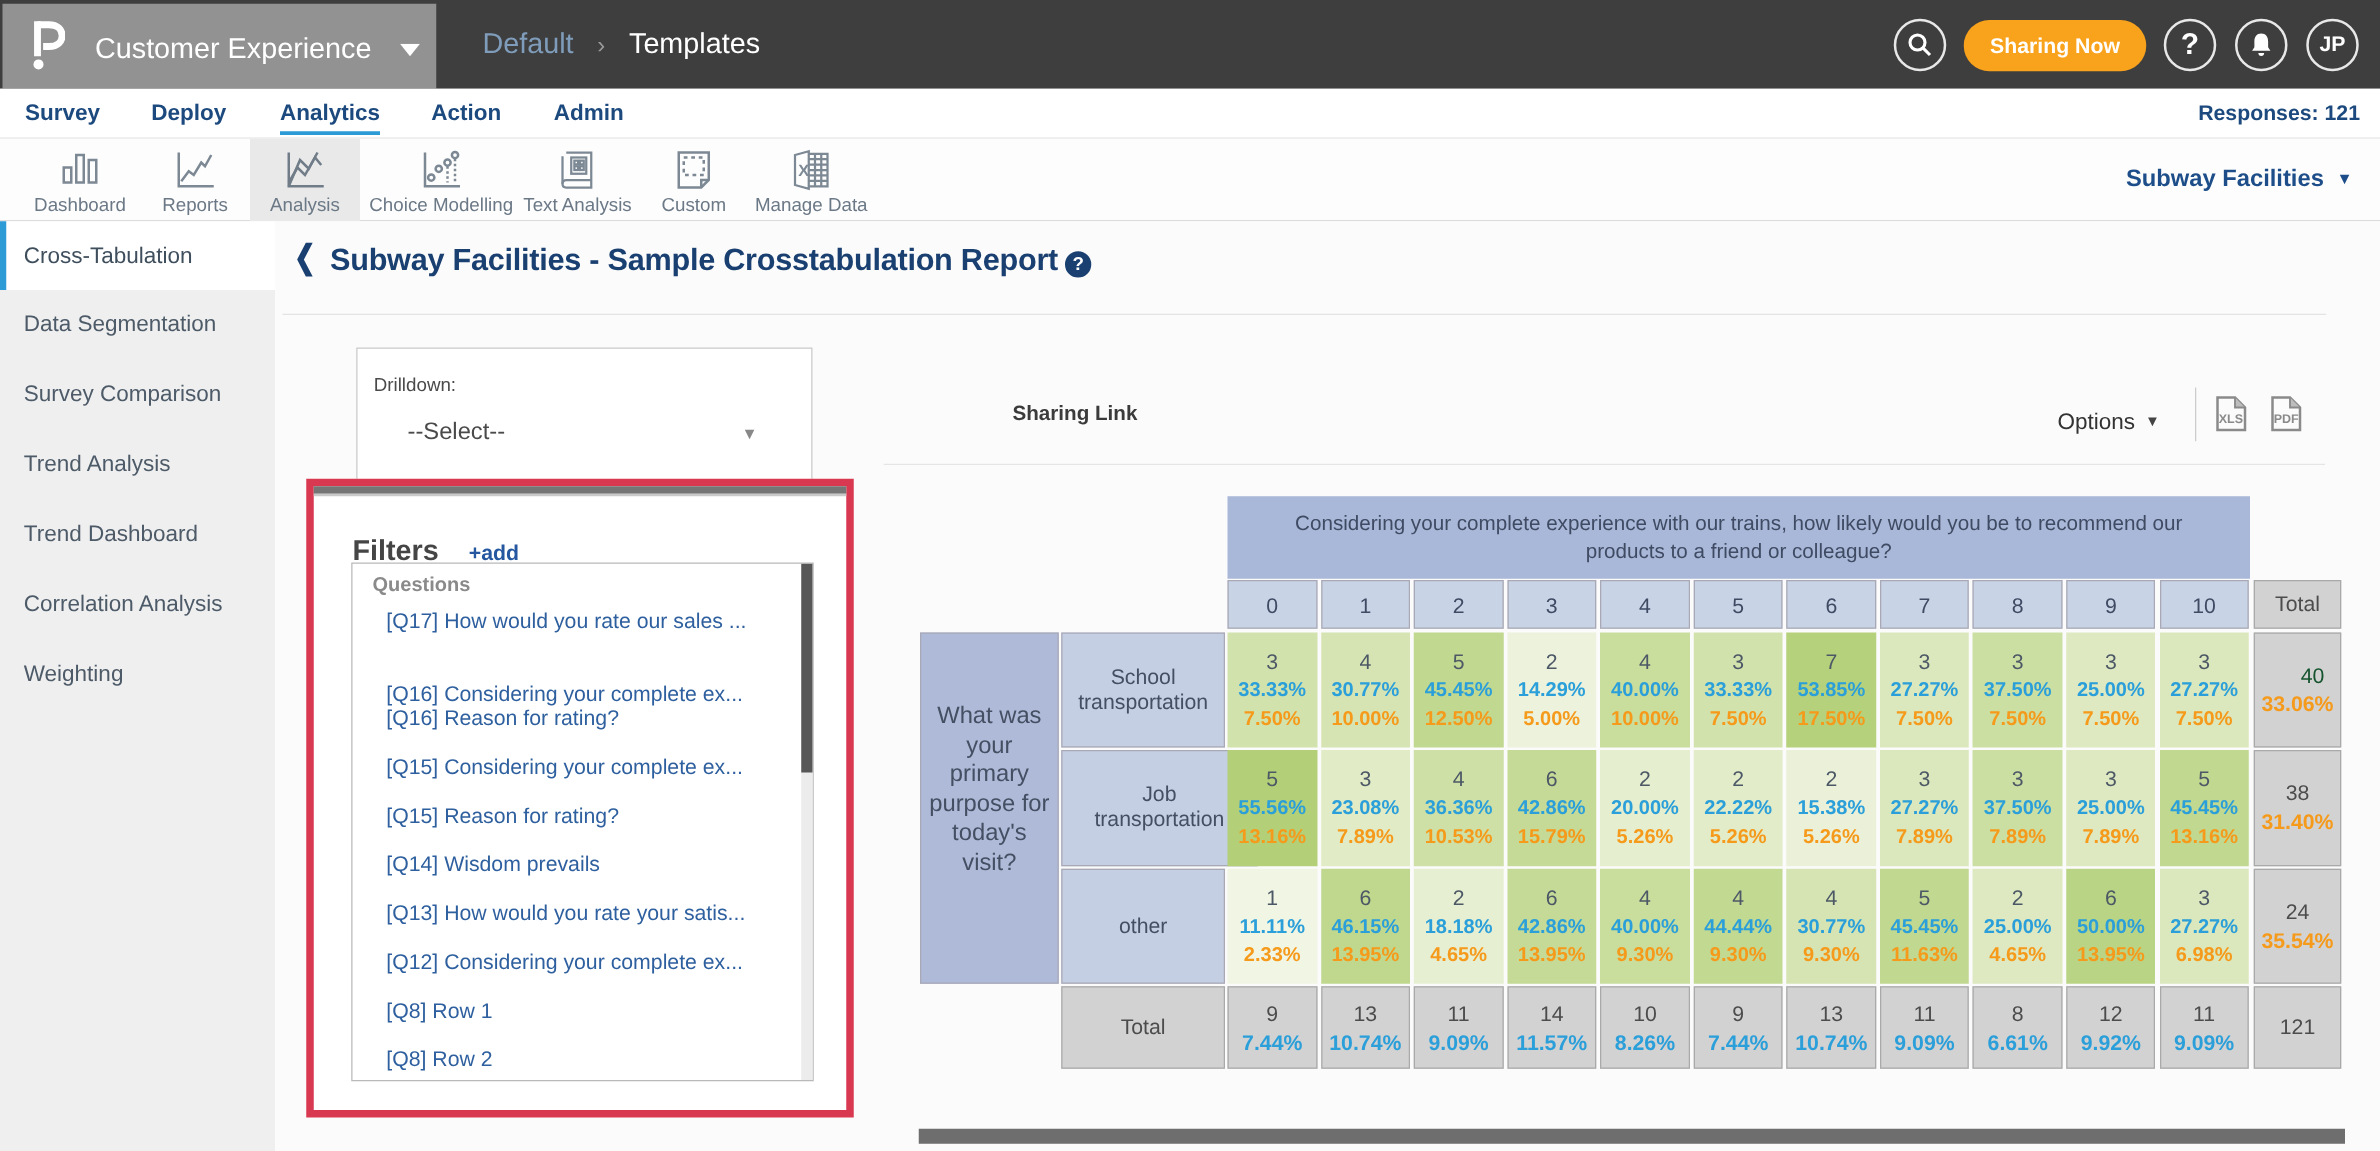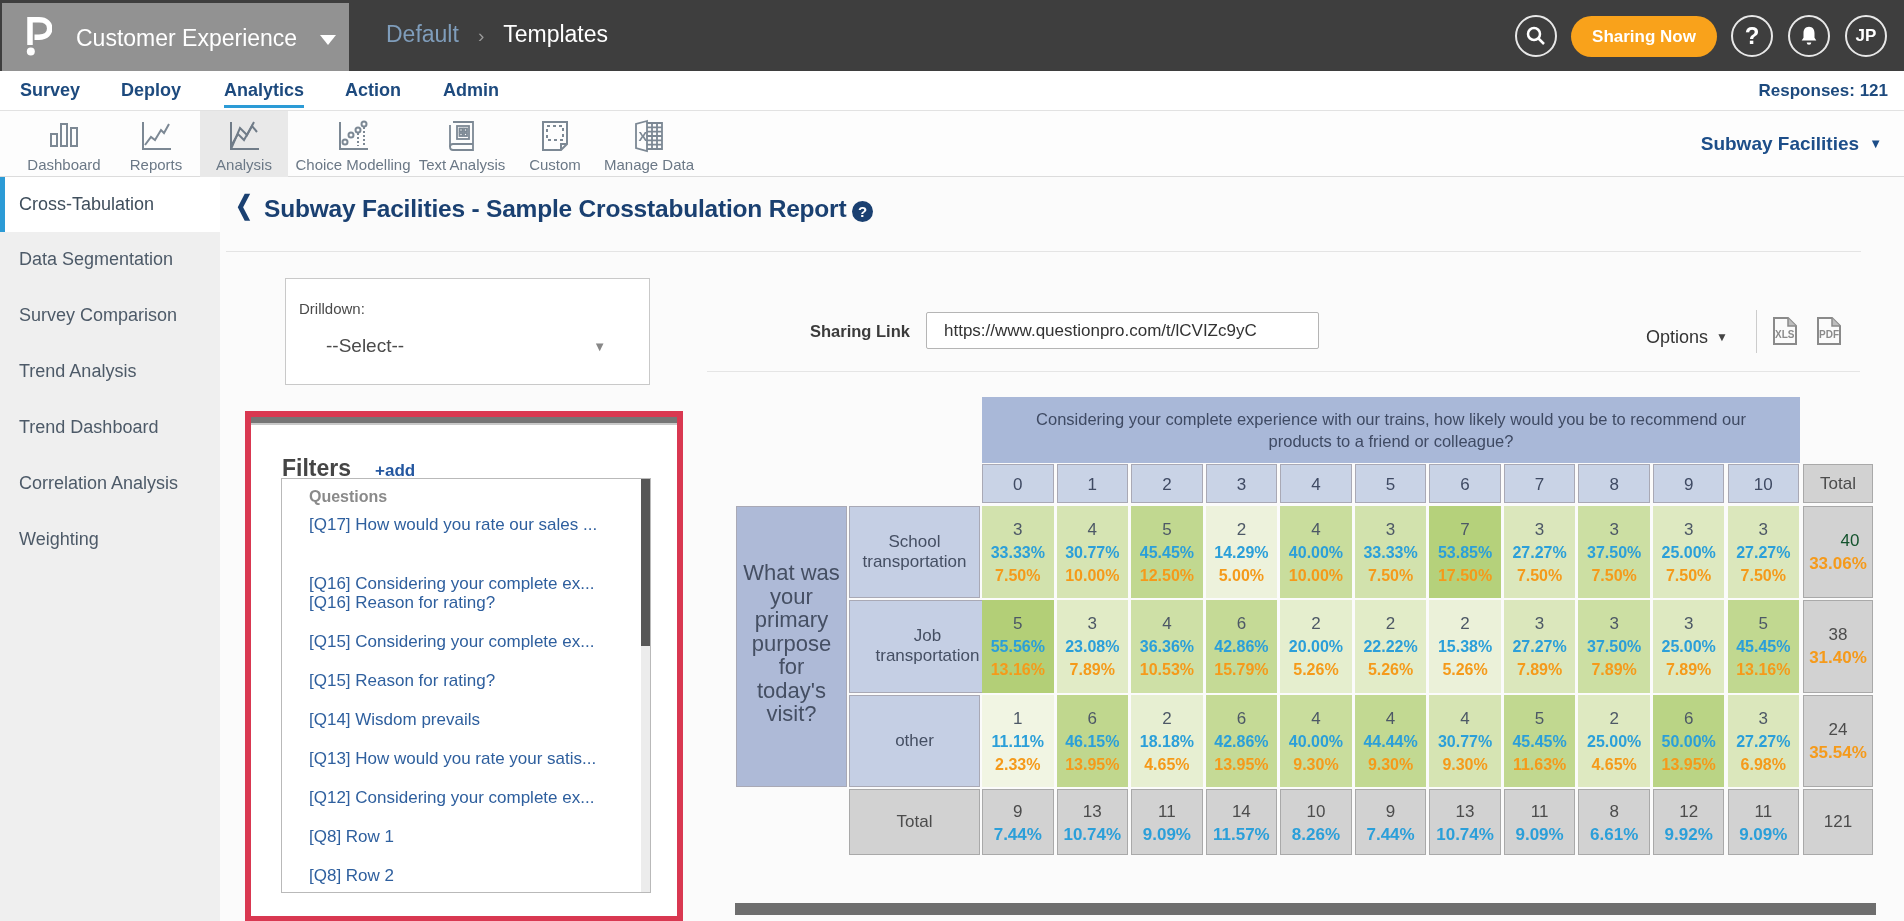--- a/index.html
+++ b/index.html
@@ -36,27 +36,27 @@
 #titlerow { position:absolute; left:6px; top:11px; width:1635px; height:64px; border-bottom:1px solid #e4e4e4; }
 #backch { position:absolute; left:13px; top:13px; color:#1a4071; font-size:26px; font-weight:bold; transform:scaleX(0.8); }
 #title { position:absolute; left:44px; top:18px; color:#1a4071; font-size:24.5px; font-weight:bold; letter-spacing:-0.2px; }
 #helpc { position:absolute; left:632px; top:24px; width:21px; height:21px; border-radius:50%; background:#1a4071; color:#fff; font-size:15px; font-weight:bold; text-align:center; line-height:21px; }
 
 #drill { position:absolute; left:65px; top:101px; width:365px; height:107px; background:#fff; border:1px solid #c9c9c9; }
 #drill .lab { position:absolute; left:13px; top:21px; color:#4a4a4a; font-size:15px; }
 #drill .sel { position:absolute; left:40px; top:56px; color:#4a4a4a; font-size:19px; }
 #drill .car { position:absolute; right:43px; top:60px; color:#888; font-size:13px; }
 
-#redbox { position:absolute; left:25px; top:234px; width:438px; height:511px; border:6px solid #d93851; background:#fff; }
+#redbox { position:absolute; left:25px; top:206px; width:438px; height:511px; border:6px solid #d93851; background:#fff; }
 #redbox .shadow { position:absolute; left:0px; top:0px; width:426px; height:6px; background:#757575; }
 #redbox .shadow2 { position:absolute; left:0px; top:6px; width:426px; height:2px; background:#c9c9c9; }
 #filters-t { position:absolute; left:31px; top:38px; color:#454545; font-size:23px; font-weight:bold; }
 #addlink { position:absolute; left:124px; top:44px; color:#2457a0; font-size:17px; font-weight:bold; }
 #qlist { position:absolute; left:30px; top:61px; width:370px; height:415px; background:#fff; border:1px solid #b9b9b9; }
-#qlist .qh { position:absolute; left:16px; top:9px; color:#8a8a8a; font-size:16px; font-weight:bold;margin-left:11px; }
+#qlist .qh { position:absolute; left:16px; top:9px; color:#8a8a8a; font-size:16px; font-weight:bold; }
 .qitem { position:absolute; left:27px; color:#2e5f9e; font-size:17px; }
 #qscroll-track { position:absolute; right:0px; top:0px; width:9px; height:413px; background:#ececec; }
 #qscroll { position:absolute; right:0px; top:0px; width:9px; height:167px; background:#575757; }
 
 #sharelbl { position:absolute; left:590px; top:145px; color:#3b3b3b; font-size:16.5px; font-weight:bold; }
 #shareinput { position:absolute; left:706px; top:135px; width:393px; height:37px; background:#fff; border:1px solid #b5b5b5; border-radius:2px; color:#333; font-size:17px; line-height:35px; padding-left:17px; }
 #options { position:absolute; left:1426px; top:150px; color:#333; font-size:18px; }
 #options .car { font-size:12px; color:#444; margin-left:8px; vertical-align:2px; }
 #vdiv { position:absolute; left:1536px; top:133px; width:1px; height:43px; background:#cccccc; }
 #hr2 { position:absolute; left:487px; top:194px; width:1153px; height:1px; background:#e5e5e5; }
@@ -233,21 +233,20 @@
       <div class="qitem" style="top:231px;">[Q14] Wisdom prevails</div>
       <div class="qitem" style="top:270px;">[Q13] How would you rate your satis...</div>
       <div class="qitem" style="top:309px;">[Q12] Considering your complete ex...</div>
       <div class="qitem" style="top:348px;">[Q8] Row 1</div>
       <div class="qitem" style="top:387px;">[Q8] Row 2</div>
       <div id="qscroll-track"></div>
       <div id="qscroll"></div>
     </div>
   </div>
   <div id="sharelbl">Sharing Link</div>
-  <div id="shareinput">https://www.questionpro.com/t/lCVIZc9yC</div>
   <div id="options">Options<span class="car">▼</span></div>
   <div id="vdiv"></div>
   <svg width="26" height="30" viewBox="0 0 26 30" style="position:absolute; left:1552px; top:139px;">
     <path d="M2 2 L16 2 L24 10 L24 28 L2 28 Z" fill="none" stroke="#8a8a8a" stroke-width="2"></path>
     <path d="M16 2 L16 10 L24 10" fill="#bdbdbd" stroke="#8a8a8a" stroke-width="1.5"></path>
     <text x="3" y="22" font-size="10" font-weight="bold" fill="#8a8a8a" font-family="Liberation Sans">XLS</text>
   </svg>
   <svg width="26" height="30" viewBox="0 0 26 30" style="position:absolute; left:1596px; top:139px;">
     <path d="M2 2 L16 2 L24 10 L24 28 L2 28 Z" fill="none" stroke="#8a8a8a" stroke-width="2"></path>
     <path d="M16 2 L16 10 L24 10" fill="#bdbdbd" stroke="#8a8a8a" stroke-width="1.5"></path>
@@ -261,21 +260,21 @@
       <div class="cell colblue" style="left:911.1px; top:287px; width:71.55px; height:39px; font-size:17px; line-height:39px;">2</div>
       <div class="cell colblue" style="left:985.6px; top:287px; width:71.55px; height:39px; font-size:17px; line-height:39px;">3</div>
       <div class="cell colblue" style="left:1060.2px; top:287px; width:71.55px; height:39px; font-size:17px; line-height:39px;">4</div>
       <div class="cell colblue" style="left:1134.8px; top:287px; width:71.55px; height:39px; font-size:17px; line-height:39px;">5</div>
       <div class="cell colblue" style="left:1209.3px; top:287px; width:71.55px; height:39px; font-size:17px; line-height:39px;">6</div>
       <div class="cell colblue" style="left:1283.8px; top:287px; width:71.55px; height:39px; font-size:17px; line-height:39px;">7</div>
       <div class="cell colblue" style="left:1358.4px; top:287px; width:71.55px; height:39px; font-size:17px; line-height:39px;">8</div>
       <div class="cell colblue" style="left:1432.9px; top:287px; width:71.55px; height:39px; font-size:17px; line-height:39px;">9</div>
       <div class="cell colblue" style="left:1507.5px; top:287px; width:71.55px; height:39px; font-size:17px; line-height:39px;">10</div>
       <div class="cell gray" style="left:1583px; top:287px; width:70px; height:39px; font-size:17px; line-height:37px;">Total</div>
-      <div class="cell rowblue" style="left:516px; top:329px; width:111px; height:281px; font-size:22px; padding-top:54px; line-height:23.5px;">What was<br>your<br>primary<br>purpose for<br>today's<br>visit?</div>
+      <div class="cell rowblue" style="left:516px; top:329px; width:111px; height:281px; font-size:19px; padding-top:54px; line-height:23.5px;">What was<br>your<br>primary<br>purpose for<br>today's<br>visit?</div>
       <div class="cell rowblue2" style="left:629px; top:329.0px; width:131px; height:92.3px; font-size:17px; display:flex; align-items:center; justify-content:center;">School<br>transportation</div>
       <div class="cell dcell" style="left:762.0px; top:329.0px; width:71.55px; height:92.3px; background:rgb(210,226,173); padding-top:12px; line-height:23px;">
         <span class="c">3</span>
         <span class="rp">33.33%</span>
         <span class="cp">7.50%</span>
       </div>
       <div class="cell dcell" style="left:836.5px; top:329.0px; width:71.55px; height:92.3px; background:rgb(214,228,179); padding-top:12px; line-height:23px;">
         <span class="c">4</span>
         <span class="rp">30.77%</span>
         <span class="cp">10.00%</span>

